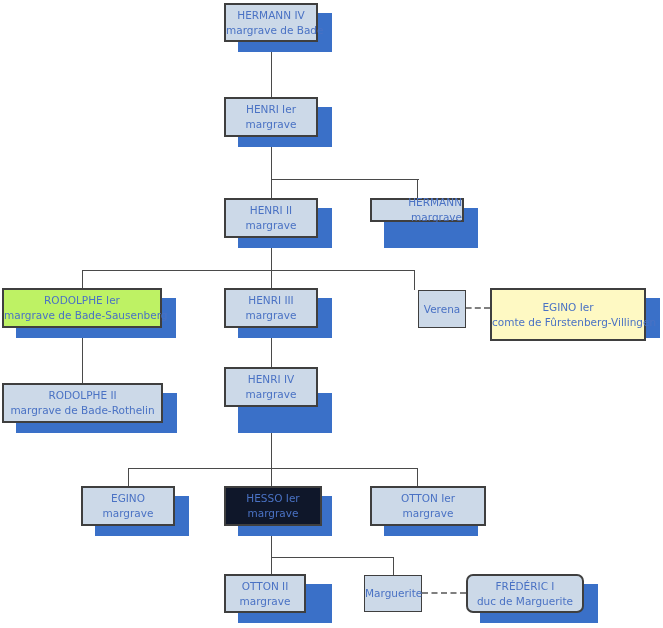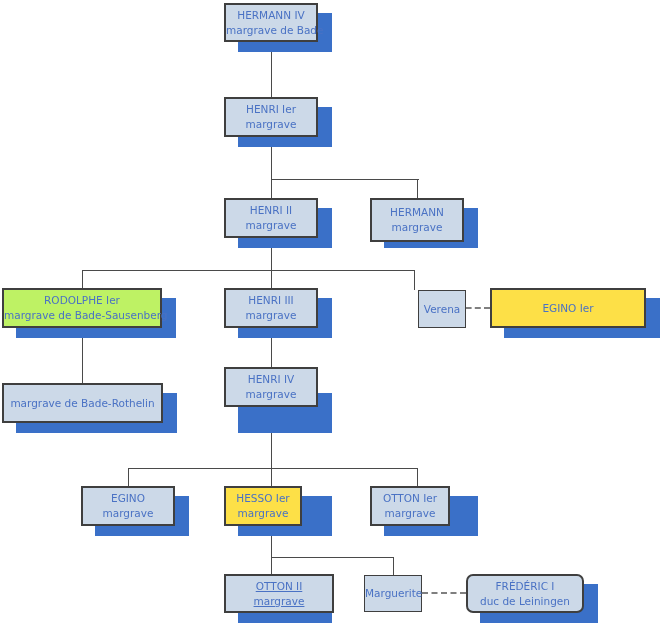--- a/index.html
+++ b/index.html
@@ -84,71 +84,73 @@
     <div class="node-box" style="left: 224px; top: 97px; width: 94px; height: 40px; background: rgb(204, 217, 232); border-color: rgb(63, 63, 63); color: rgb(74, 114, 196);">
       <div class="node-name">HENRI Ier</div>
       <div class="node-sub">margrave</div>
     </div>
     <div class="node-shadow" style="left: 238px; top: 208px; width: 94px; height: 40px; background: rgb(58, 112, 200);"></div>
     <div class="node-box" style="left: 224px; top: 198px; width: 94px; height: 40px; background: rgb(204, 217, 232); border-color: rgb(63, 63, 63); color: rgb(74, 114, 196); align-items: center;">
       <div class="node-name">HENRI II</div>
       <div class="node-sub">margrave</div>
     </div>
     <div class="node-shadow" style="left: 384px; top: 208px; width: 94px; height: 40px; background: rgb(58, 112, 200);"></div>
-    <div class="node-box" style="left: 370px; top: 198px; width: 94px; height: 44px; background: rgb(204, 217, 232); border-color: rgb(63, 63, 63); color: rgb(74, 114, 196);">
+    <div class="node-box" style="left: 370px; top: 198px; width: 94px; height: 24px; background: rgb(204, 217, 232); border-color: rgb(63, 63, 63); color: rgb(74, 114, 196); text-align: right;">
       <div class="node-name">HERMANN</div>
       <div class="node-sub">margrave</div>
     </div>
     <div class="node-shadow" style="left: 16px; top: 298px; width: 160px; height: 40px; background: rgb(58, 112, 200);"></div>
     <div class="node-box" style="left: 2px; top: 288px; width: 160px; height: 40px; background: #bef264; border-color: rgb(63, 63, 63); color: rgb(74, 114, 196);">
       <div class="node-name">RODOLPHE Ier</div>
       <div class="node-sub">margrave de Bade-Sausenberg</div>
     </div>
     <div class="node-shadow" style="left: 238px; top: 298px; width: 94px; height: 40px; background: rgb(58, 112, 200);"></div>
     <div class="node-box" style="left: 224px; top: 288px; width: 94px; height: 40px; background: rgb(204, 217, 232); border-color: rgb(63, 63, 63); color: rgb(74, 114, 196);">
       <div class="node-name">HENRI III</div>
       <div class="node-sub">margrave</div>
     </div>
     <div class="node-box thin" style="left: 390px; top: 290px; width: 48px; height: 38px; background: rgb(204, 217, 232); border-color: rgb(63, 63, 63); color: rgb(74, 114, 196); margin-left: 28px;">
       <div class="node-name">Verena</div>
     </div>
     <div class="node-shadow" style="left: 504px; top: 298px; width: 156px; height: 40px; background: rgb(58, 112, 200);"></div>
-    <div class="node-box" style="left: 490px; top: 288px; width: 156px; height: 40px; background: #fde047; border-color: rgb(63, 63, 63); color: rgb(74, 114, 196);">
+    <div class="node-box" style="left: 490px; top: 288px; width: 156px; height: 53px; background: #fef9c3; border-color: rgb(63, 63, 63); color: rgb(74, 114, 196);">
       <div class="node-name">EGINO Ier</div>
+      <div class="node-sub">comte de Fûrstenberg-Villingen</div>
     </div>
     <div class="node-shadow" style="left: 16px; top: 393px; width: 161px; height: 40px; background: rgb(58, 112, 200);"></div>
     <div class="node-box" style="left: 2px; top: 383px; width: 161px; height: 40px; background: rgb(204, 217, 232); border-color: rgb(63, 63, 63); color: rgb(74, 114, 196);">
+      <div class="node-name">RODOLPHE II</div>
       <div class="node-sub">margrave de Bade-Rothelin</div>
     </div>
     <div class="node-shadow" style="left: 238px; top: 393px; width: 94px; height: 40px; background: rgb(58, 112, 200);"></div>
     <div class="node-box" style="left: 224px; top: 367px; width: 94px; height: 40px; background: rgb(204, 217, 232); border-color: rgb(63, 63, 63); color: rgb(74, 114, 196);">
       <div class="node-name">HENRI IV</div>
       <div class="node-sub">margrave</div>
     </div>
     <div class="node-shadow" style="left: 95px; top: 496px; width: 94px; height: 40px; background: rgb(58, 112, 200);"></div>
     <div class="node-box" style="left: 81px; top: 486px; width: 94px; height: 40px; background: rgb(204, 217, 232); border-color: rgb(63, 63, 63); color: rgb(74, 114, 196);">
       <div class="node-name">EGINO</div>
       <div class="node-sub">margrave</div>
     </div>
     <div class="node-shadow" style="left: 238px; top: 496px; width: 94px; height: 40px; background: rgb(58, 112, 200);"></div>
-    <div class="node-box" style="left: 224px; top: 486px; width: 78px; height: 40px; background: #fde047; border-color: rgb(63, 63, 63); color: rgb(74, 114, 196);">
+    <div class="node-box" style="left: 224px; top: 486px; width: 98px; height: 40px; background: #0f172a; border-color: rgb(63, 63, 63); color: rgb(74, 114, 196);">
       <div class="node-name">HESSO Ier</div>
       <div class="node-sub">margrave</div>
     </div>
     <div class="node-shadow" style="left: 384px; top: 496px; width: 94px; height: 40px; background: rgb(58, 112, 200);"></div>
-    <div class="node-box" style="left: 370px; top: 486px; width: 80px; height: 40px; background: rgb(204, 217, 232); border-color: rgb(63, 63, 63); color: rgb(74, 114, 196);">
+    <div class="node-box" style="left: 370px; top: 486px; width: 116px; height: 40px; background: rgb(204, 217, 232); border-color: rgb(63, 63, 63); color: rgb(74, 114, 196);">
       <div class="node-name">OTTON Ier</div>
       <div class="node-sub">margrave</div>
     </div>
     <div class="node-shadow" style="left: 238px; top: 584px; width: 94px; height: 39px; background: rgb(58, 112, 200);"></div>
-    <div class="node-box" style="left: 224px; top: 574px; width: 110px; height: 39px; background: rgb(204, 217, 232); border-color: rgb(63, 63, 63); color: rgb(74, 114, 196); text-decoration: underline;">
+    <div class="node-box" style="left: 224px; top: 574px; width: 82px; height: 39px; background: rgb(204, 217, 232); border-color: rgb(63, 63, 63); color: rgb(74, 114, 196);">
       <div class="node-name">OTTON II</div>
       <div class="node-sub">margrave</div>
     </div>
     <div class="node-box thin" style="left: 364px; top: 575px; width: 58px; height: 37px; background: rgb(204, 217, 232); border-color: rgb(63, 63, 63); color: rgb(74, 114, 196);">
       <div class="node-name">Marguerite</div>
     </div>
     <div class="node-shadow" style="left: 480px; top: 584px; width: 118px; height: 39px; background: rgb(58, 112, 200);"></div>
     <div class="node-box" style="left: 466px; top: 574px; width: 118px; height: 39px; background: rgb(204, 217, 232); border-color: rgb(63, 63, 63); color: rgb(74, 114, 196); border-radius: 7px;">
       <div class="node-name">FRÉDÉRIC I</div>
-      <div class="node-sub">duc de Leiningen</div>
+      <div class="node-sub">duc de Marguerite</div>
     </div>
   </div>
 
 </body></html>

